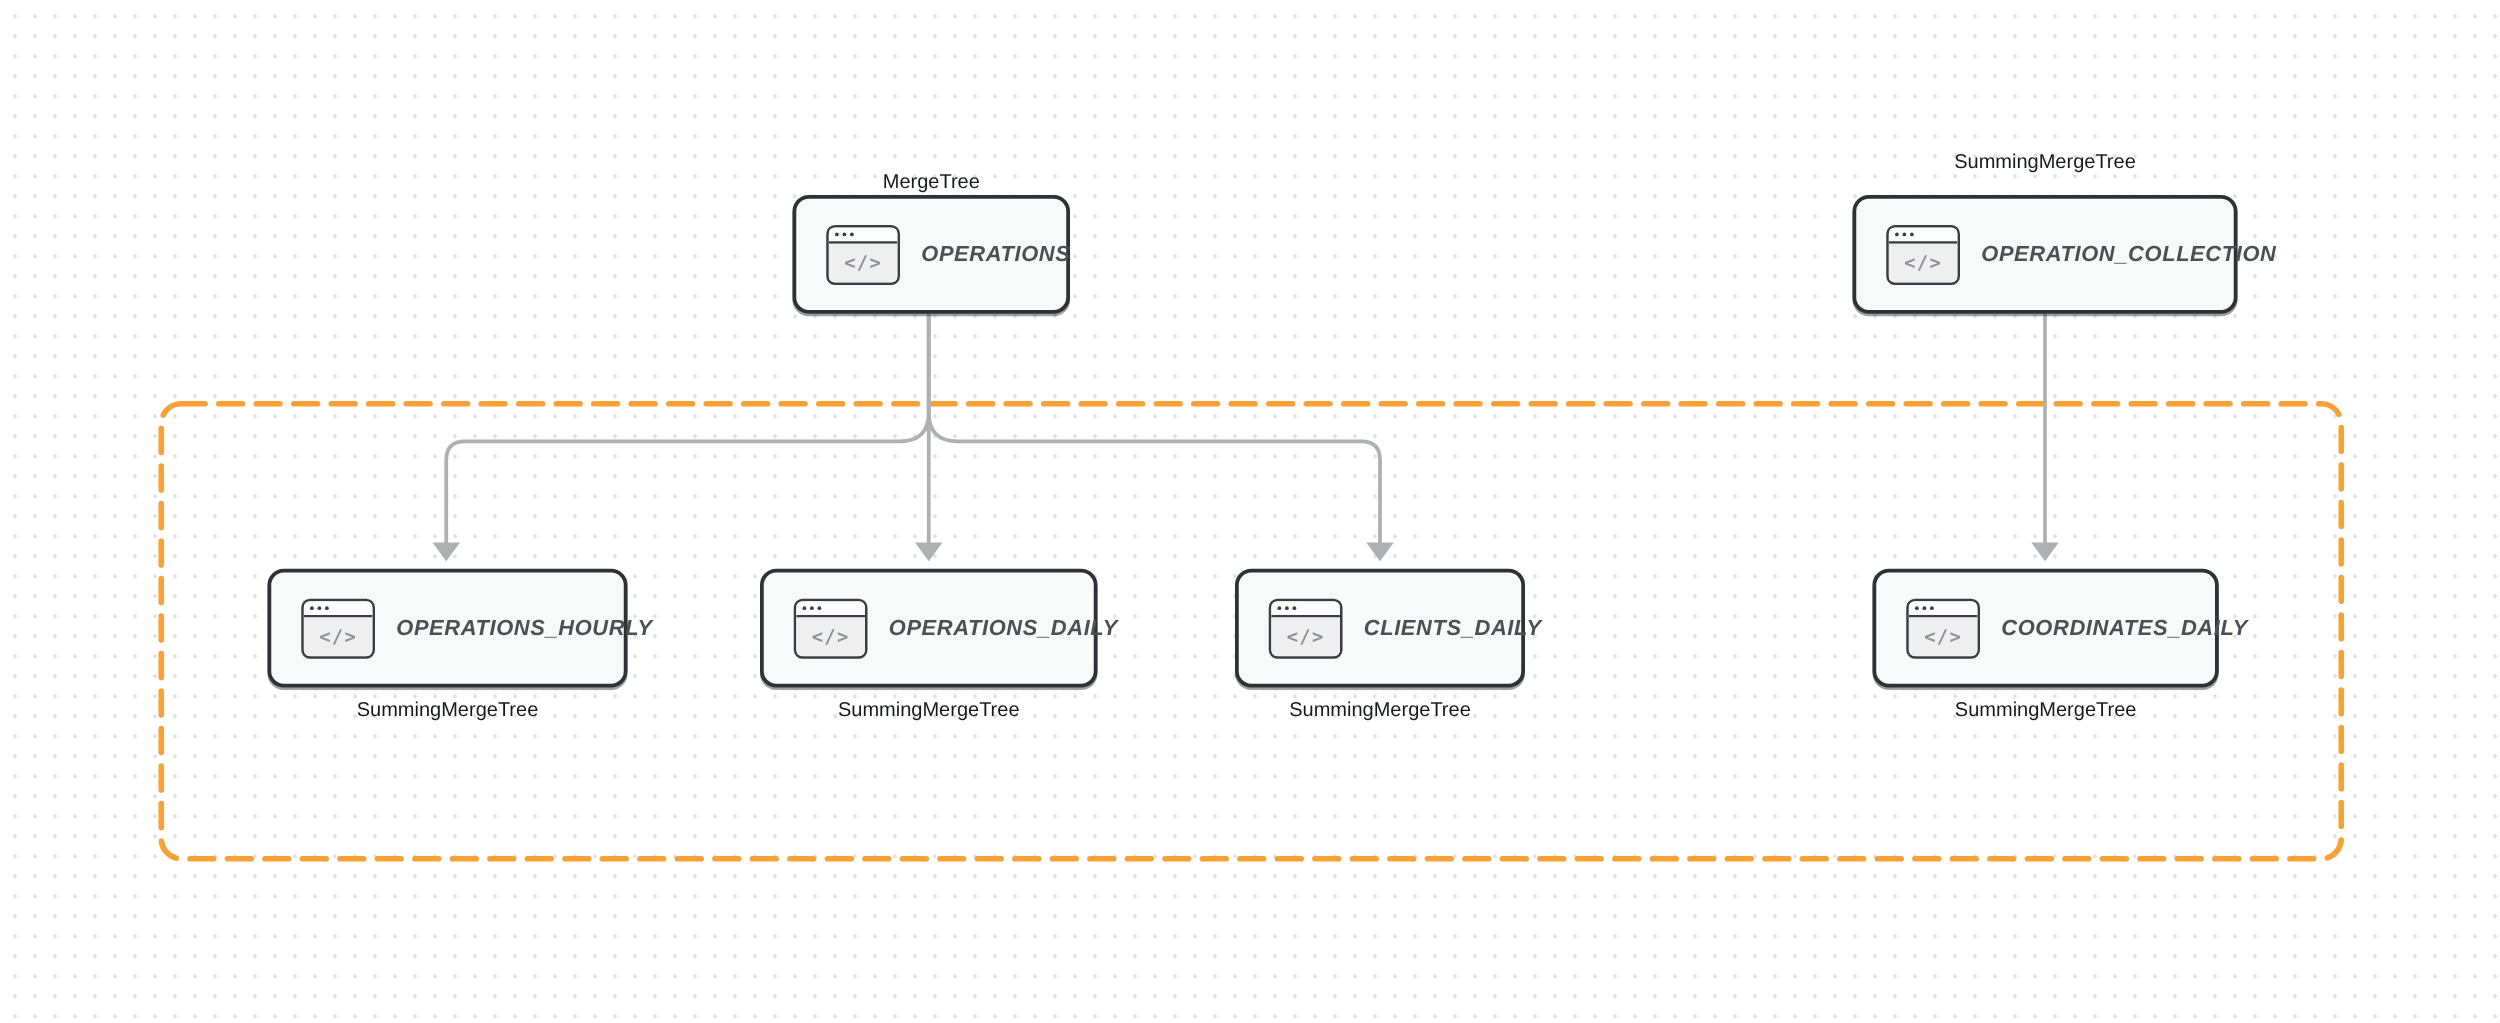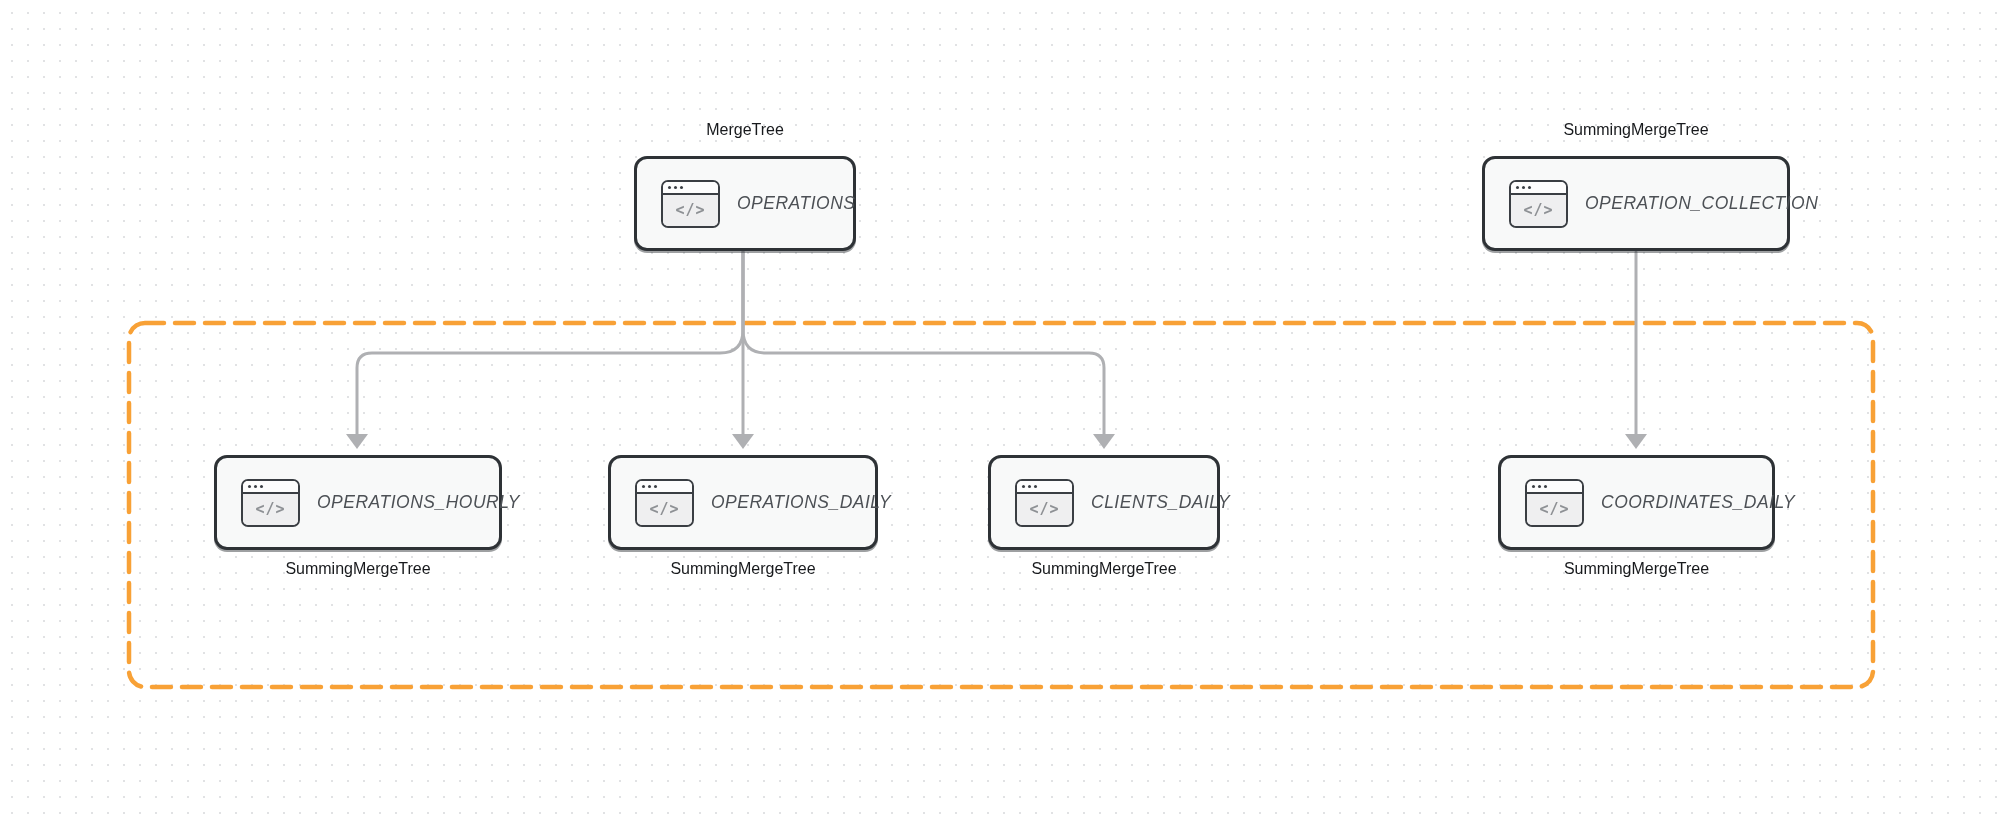--- a/index.html
+++ b/index.html
@@ -33,21 +33,21 @@
     border-radius: 13px;
     box-shadow: 0 2px 0 rgba(40, 44, 48, 0.45);
     display: flex;
     align-items: center;
     padding-left: 24px;
     gap: 17px;
   }
   .node-title {
     font-style: italic;
     font-size: 17.5px;
-    font-weight: 400;
+    font-weight: 700;
     letter-spacing: 0.5px;
     color: #4c5055;
     white-space: nowrap;
   }
   .icon {
     width: 59px;
     height: 48px;
     box-sizing: border-box;
     border: 2.5px solid #3a3e43;
     border-radius: 7px;
@@ -129,21 +129,21 @@
       <path d="M743 252 L743 330 Q743 353 766 353 L1089 353 Q1104 353 1104 368 L1104 435" fill="none" stroke="#afb0b3" stroke-width="3" stroke-linecap="round"></path>
       <polygon points="1093,434 1115,434 1104,449" fill="#afb0b3"></polygon>
     </g>
 
     <g>
       <path d="M1636 252 L1636 435" fill="none" stroke="#afb0b3" stroke-width="3" stroke-linecap="round"></path>
       <polygon points="1625,434 1647,434 1636,449" fill="#afb0b3"></polygon>
     </g>
   </svg>
 
-  <div class="engine-label" style="left:634px;top:121px;width:222px">MergeTree</div>
+  <div class="engine-label" style="left:634px;top:137px;width:222px">MergeTree</div>
   <div class="engine-label" style="left:1482px;top:121px;width:308px">SummingMergeTree</div>
 
   <div class="node" style="left:634px;top:156px;width:222px">
     <span class="icon">
       <span class="icon-head">
           <i></i>
           <i></i>
           <i></i>
         </span>
       <span class="icon-body">&lt;/&gt;</span>

